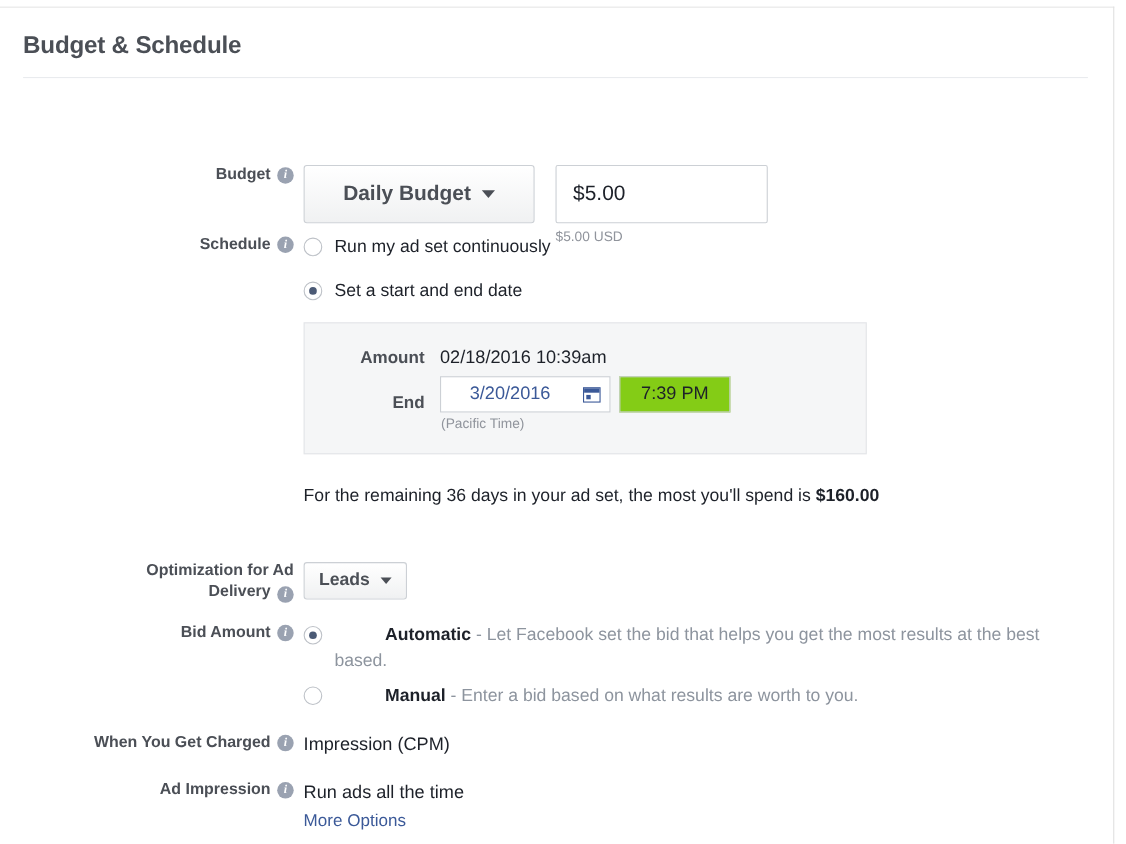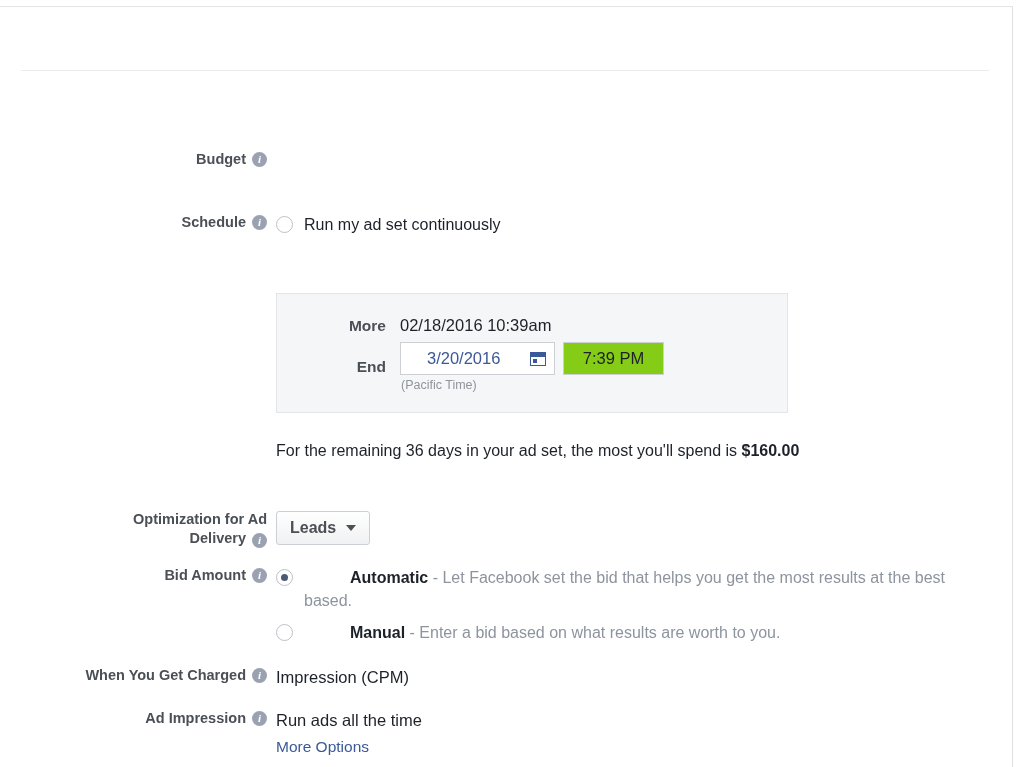--- a/index.html
+++ b/index.html
@@ -299,45 +299,60 @@
   }
 </style>
 </head>
 <body>
 
 <div class="page">
 
   <div class="frame-top-rule"></div>
   <div class="frame-right-rule"></div>
 
+  <div class="section-header">Budget &amp; Schedule</div>
   <div class="header-divider"></div>
 
   <div class="form-row" style="left:36px; top:105px;margin-top:45px;">
     <div class="row-label">
       <span class="label-text">Budget</span>
       <span class="info-icon">i</span>
     </div>
+    <div style="display:flex; align-items:flex-start; gap:19px;">
+      <button class="fb-button btn-big">
+        <span>Daily Budget</span>
+        <span class="caret"></span>
+      </button>
+      <div>
+        <div class="text-input" placeholder="$0.00">$5.00</div>
+        <div class="sub-note">$5.00 USD</div>
+      </div>
+    </div>
   </div>
 
   <div class="form-row" style="left:36px; top:213px;">
     <div class="row-label">
       <span class="label-text">Schedule</span>
       <span class="info-icon">i</span>
     </div>
     <div style="display:flex; flex-direction:column; gap:17px;">
       <div class="radio-line">
         <span class="radio"></span>
         <span>Run my ad set continuously</span>
       </div>
+      <div class="radio-line">
+        <span class="radio checked"></span>
+        <span>Set a start and end date</span>
+      </div>
     </div>
   </div>
 
   <div class="date-panel" style="position:absolute; left:276px; top:293px;">
     <div class="date-grid">
-      <div class="date-key">More</div>
+      <div class="date-key">Amount</div>
       <div class="date-val">02/18/2016 10:39am</div>
 
       <div class="date-key">End</div>
       <div>
         <div class="date-fields">
           <div class="date-input">
             <span>3/20/2016</span>
             <span class="cal-icon"></span>
           </div>
           <div class="time-input">7:39 PM</div>

